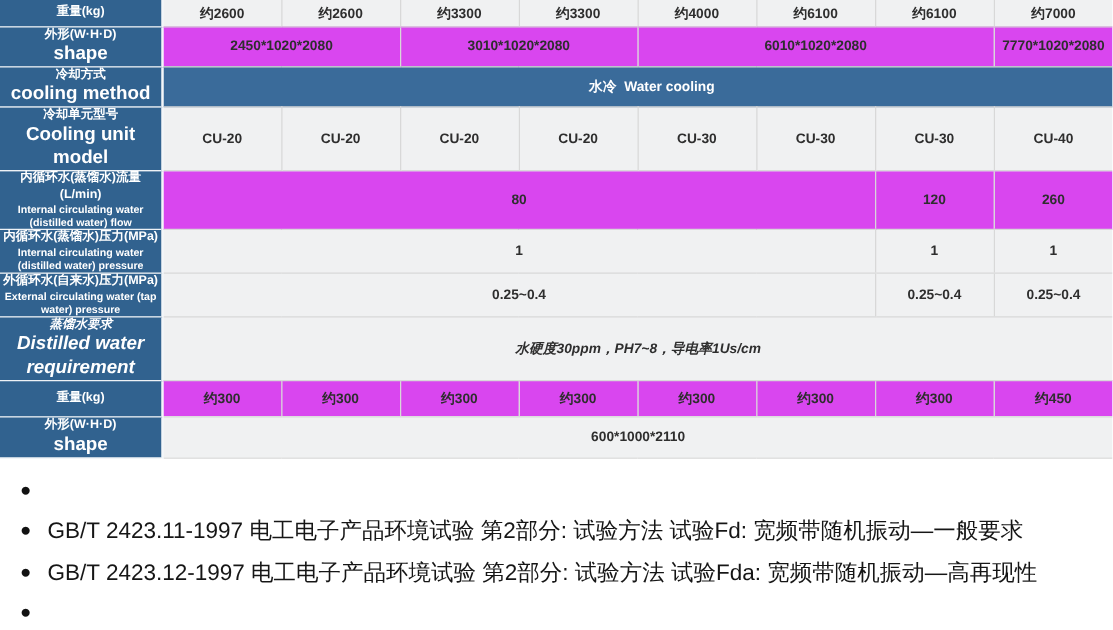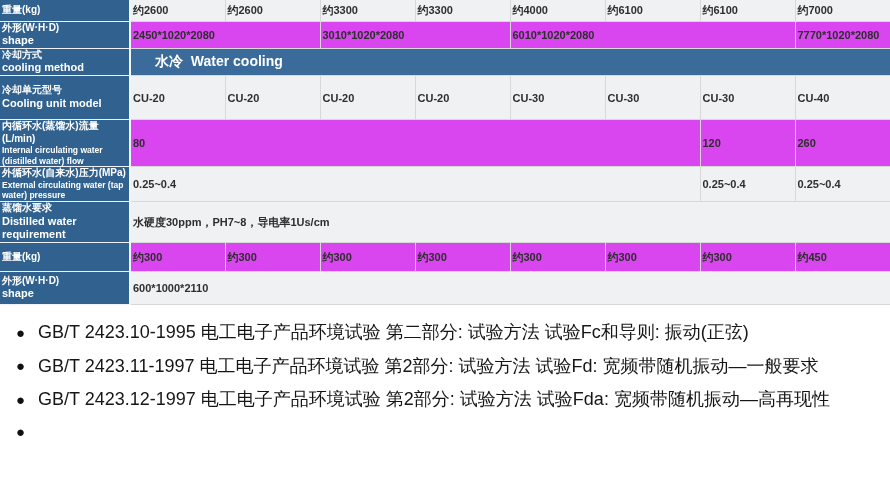--- a/index.html
+++ b/index.html
@@ -17,56 +17,56 @@
     overflow:hidden;
     font-family:"Liberation Sans","DejaVu Sans",sans-serif;
   }
   table.spec{
     border-collapse:collapse;
     table-layout:fixed;
     width:890px;
   }
   col.c-label{width:130px;}
   col.c-data{width:95px;}
-  td{vertical-align:middle;text-align:left;padding:0 2px;}
+  td{vertical-align:middle;text-align:center;padding:0 2px;}
   td.lbl{
     background:var(--label-blue);
     color:#fff;
     border-right:2px solid #f3f6f9;
     border-bottom:1px solid #eef2f6;
     line-height:1.25;
   }
   td.lbl .zh{font-size:10px;font-weight:700;}
-  td.lbl .en{font-size:11px;font-weight:700;}
+  td.lbl .en{font-size:15px;font-weight:700;}
   tr.small-lbl td.lbl .zh{font-size:10px;}
   tr.small-lbl td.lbl .en{font-size:8.5px;}
   td.val{
     font-size:11px;
     font-weight:700;
     color:var(--value-ink);
     background:#d946ef;
     border-left:1px solid var(--grid-line);
     border-bottom:1px solid var(--grid-line);
   }
   td.val:first-of-type{border-left:none;}
   tr.alt td.val{background:var(--alt-row);}
   td.band{
     background:var(--band-blue);
     color:#fff;
-    font-size:14px;
+    font-size:11px;
     font-weight:700;
     white-space:pre;
     border-bottom:1px solid var(--grid-line);
     padding-left:24px;
   }
   
   tr.r1{height:21px;}  tr.r2{height:27px;}  tr.r3{height:26px;}
   tr.r4{height:44px;}  tr.r5{height:32px;}  tr.r6{height:29px;}
   tr.r7{height:27px;}  tr.r8{height:32px;}  tr.r9{height:30px;}
-  tr.r10{height:30px;} tr.r11{height:29px;} tr.r12{height:33px;}
+  tr.r10{height:30px;font-style:italic;} tr.r11{height:29px;} tr.r12{height:33px;}
 
   .standards{
     margin-top:17px;
     padding-left:16px;
   }
   .std-item{
     display:flex;
     align-items:center;
     gap:13px;
     margin-bottom:13px;
@@ -142,20 +142,29 @@
     </tr>
     <tr class="r5 small-lbl">
       <td class="lbl">
         <div class="zh">内循环水(蒸馏水)流量(L/min)</div>
         <div class="en">Internal circulating water (distilled water) flow</div>
       </td>
       <td class="val" colspan="6">80</td>
       <td class="val">120</td>
       <td class="val">260</td>
     </tr>
+    <tr class="r6 alt small-lbl">
+      <td class="lbl">
+        <div class="zh">内循环水(蒸馏水)压力(MPa)</div>
+        <div class="en">Internal circulating water (distilled water) pressure</div>
+      </td>
+      <td class="val" colspan="6">1</td>
+      <td class="val">1</td>
+      <td class="val">1</td>
+    </tr>
     <tr class="r8 alt small-lbl">
       <td class="lbl">
         <div class="zh">外循环水(自来水)压力(MPa)</div>
         <div class="en">External circulating water (tap water) pressure</div>
       </td>
       <td class="val" colspan="6">0.25~0.4</td>
       <td class="val">0.25~0.4</td>
       <td class="val">0.25~0.4</td>
     </tr>
     <tr class="r10 alt">
@@ -184,21 +193,20 @@
         <div class="en">shape</div>
       </td>
       <td class="val" colspan="8">600*1000*2110</td>
     </tr>
   </tbody>
 </table>
 
 <div class="standards">
   <div class="std-item">
     <span class="dot">●</span>
-    <span class="txt">GB/T 2423.10-1995 电工电子产品环境试验 第二部分: 试验方法 试验Fc和导则: 振动(正弦)</span>
   </div>
   <div class="std-item">
     <span class="dot">●</span>
     <span class="txt">GB/T 2423.11-1997 电工电子产品环境试验 第2部分: 试验方法 试验Fd: 宽频带随机振动—一般要求</span>
   </div>
   <div class="std-item">
     <span class="dot">●</span>
     <span class="txt">GB/T 2423.12-1997 电工电子产品环境试验 第2部分: 试验方法 试验Fda: 宽频带随机振动—高再现性</span>
   </div>
   <div class="std-item">

